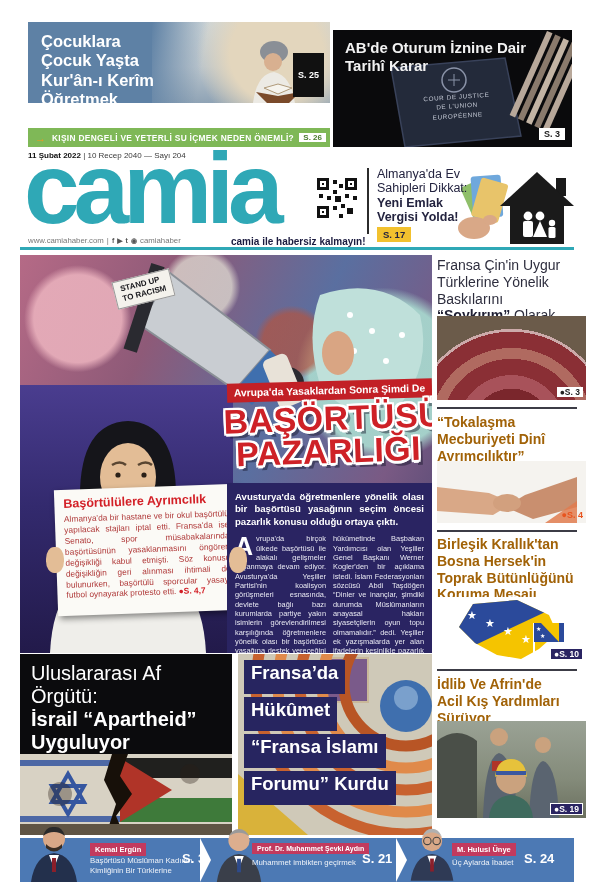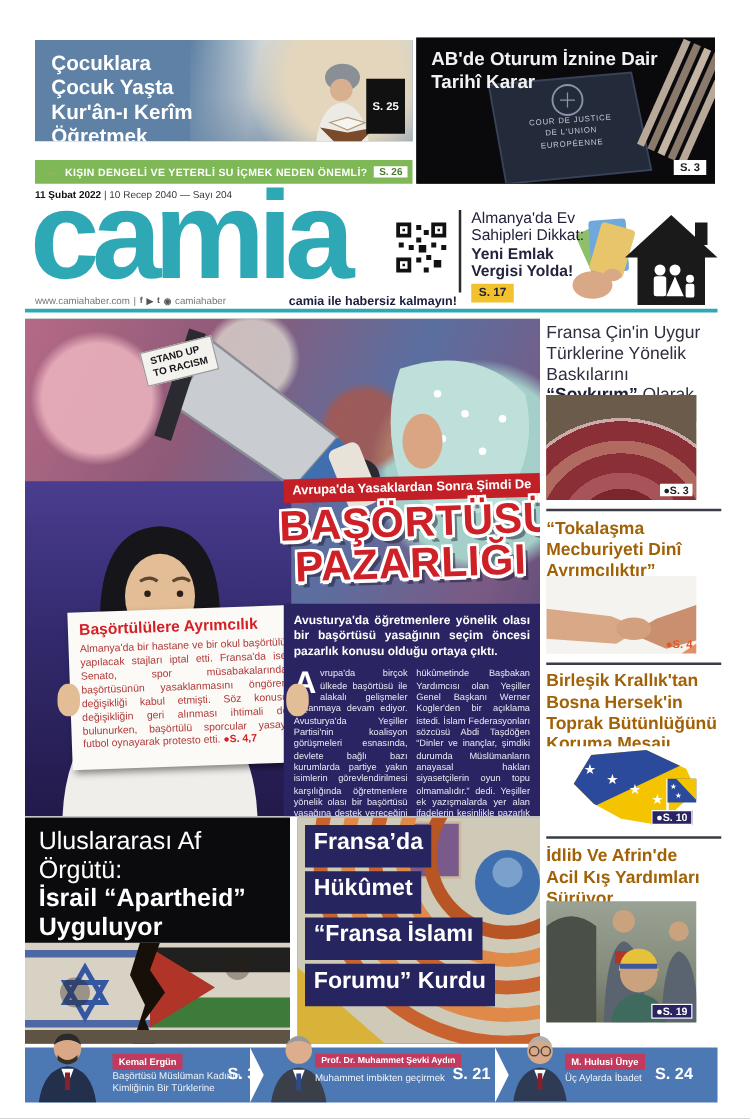--- a/index.html
+++ b/index.html
@@ -2,21 +2,21 @@
 <html><head>
 <meta charset="utf-8">
 <style>
   html,body{margin:0;padding:0;background:#9a9a9a;}
   .sheet{position:relative;width:600px;height:895px;margin:0 auto;background:#fff;
          font-family:"Liberation Sans",sans-serif;overflow:hidden;color:#222;}
   .abs{position:absolute;}
   .pre{white-space:pre-line;}
 
   
-  .promo-quran{left:28px;top:32px;width:302px;height:81px;background:#5E81A5;overflow:hidden;}
+  .promo-quran{left:28px;top:22px;width:302px;height:81px;background:#5E81A5;overflow:hidden;}
   .promo-quran .photo{position:absolute;right:0;top:0;width:178px;height:100%;
       background:radial-gradient(circle at 70% 40%, #e3d6bd 0 35%, rgba(227,214,189,0) 60%),
                  linear-gradient(100deg, rgba(94,129,165,1) 0%, rgba(94,129,165,0) 30%),
                  linear-gradient(180deg,#cdd5d8 0%,#b9c4cc 55%,#8fa3b5 100%);}
   .promo-quran h2{margin:0;position:absolute;left:13px;top:10px;font-size:16.5px;line-height:1.18;color:#fff;font-weight:bold;}
   .badge-dark{background:#111;color:#fff;font-weight:bold;font-size:9px;padding:17px 5px;}
   .badge-white{background:#fff;color:#1c1c1c;font-weight:bold;font-size:9px;padding:1px 5px;}
   .badge-strip{background:#fff;color:#4a7a2f;font-weight:bold;font-size:8px;padding:0 4px;}
   .badge-yellow{background:#F2C12E;color:#23233f;font-weight:bold;font-size:9.5px;padding:2px 6px;}
 
@@ -71,21 +71,21 @@
   .navy-panel{position:absolute;left:207px;top:228px;width:205px;height:170px;background:#2A2462;
         padding:8px 8px 6px;box-sizing:border-box;z-index:4;overflow:hidden;}
   .navy-panel .lead{color:#fff;font-weight:bold;font-size:9.6px;line-height:1.3;margin-bottom:6px;text-align:justify;}
   .navy-panel .body{color:#e8e8f2;font-size:7.4px;line-height:1.26;text-align:justify;column-count:2;column-gap:7px;}
   .dropcap{float:left;font-size:25px;font-weight:bold;line-height:.8;padding:2px 3px 0 0;color:#fff;}
 
   
   .rail-title{left:437px;width:140px;font-size:14px;line-height:1.2;color:#2e2e3e;}
   .rail-title b{color:#1f1f33;}
   .rail-title.bold{font-weight:bold;color:#a16207;}
-  .rail-photo{left:437px;width:120px;overflow:hidden;}
+  .rail-photo{left:437px;width:149px;overflow:hidden;}
   .rail-div{left:437px;width:140px;height:0;border-top:2px solid #3c3c46;}
   .ref-white{position:absolute;right:3px;bottom:3px;background:#fff;color:#222;font-size:8.5px;font-weight:bold;padding:0 3px;}
   .ref-navy{position:absolute;right:3px;bottom:3px;background:#2A2462;color:#fff;border:1px solid #fff;font-size:8.5px;font-weight:bold;padding:0 3px;}
   .ref-orange{position:absolute;right:3px;bottom:3px;color:#e8541e;font-size:9px;font-weight:bold;}
 
   .ph-parliament{top:316px;height:84px;background:
       radial-gradient(circle at 50% 135%, #7a262c 0 30%, #a8525a 30% 40%, #8a2f35 40% 52%, #b06a60 52% 60%, #8a2f35 60% 72%, #caa 72% 74%, #6b5b4a 74% 100%),
       linear-gradient(#4a5b3f 0 26%, #d8cfc0 26% 30%, #9a8a72 30% 100%);}
   .ph-handshake{top:461px;height:62px;background:#f5f3ef;}
   .ph-map{top:597px;height:66px;background:#fff;}

